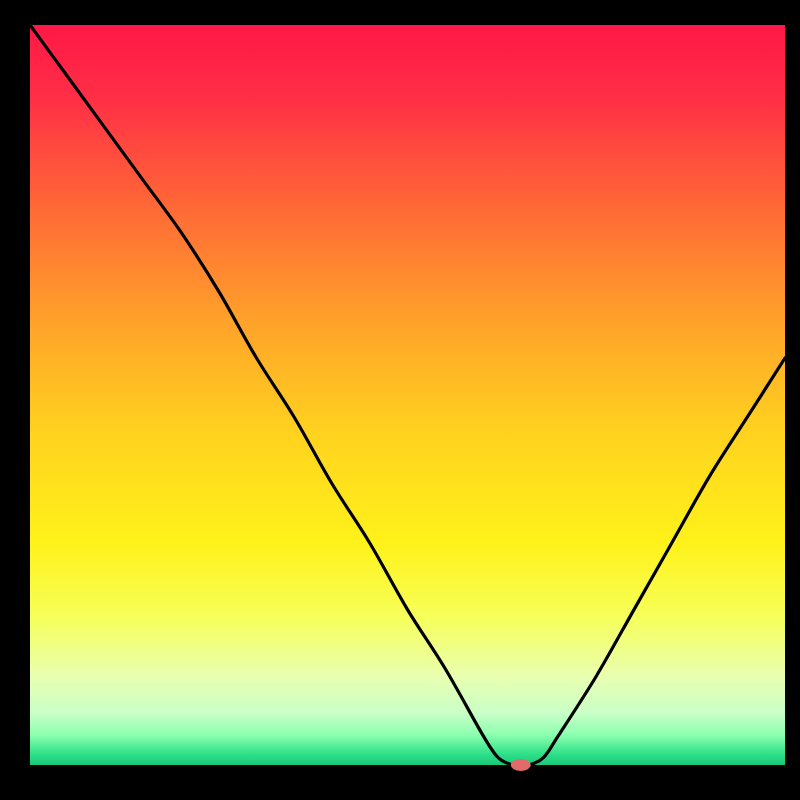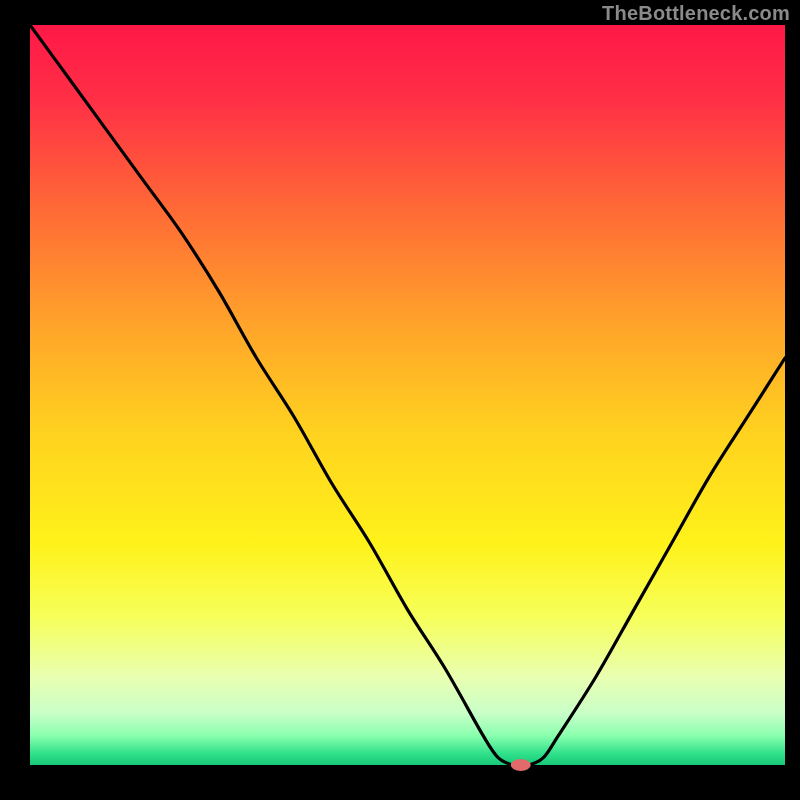--- a/index.html
+++ b/index.html
@@ -56,14 +56,13 @@
         </linearGradient>
     </defs>
 
     <rect x="30" y="25" width="755" height="740" fill="url(#bg-grad)"></rect>
 
     <path fill="none" stroke="#000" stroke-width="3.2" stroke-linejoin="round" stroke-linecap="round" d="M 30 25 C 36.291666666666664 33.633333333333326 55.166666666666664 59.53333333333329 67.75 76.79999999999995 C 80.33333333333333 94.06666666666662 92.91666666666667 111.33333333333336 105.5 128.60000000000002 C 118.08333333333333 145.8666666666667 130.66666666666666 163.1333333333333 143.25 180.39999999999998 C 155.83333333333334 197.66666666666666 168.41666666666666 213.70000000000005 181 232.20000000000005 C 193.58333333333334 250.70000000000005 206.16666666666666 270.43333333333334 218.75 291.4 C 231.33333333333334 312.3666666666666 243.91666666666666 337.03333333333325 256.5 357.99999999999994 C 269.0833333333333 378.96666666666664 281.6666666666667 396.23333333333335 294.25 417.20000000000005 C 306.8333333333333 438.16666666666674 319.4166666666667 462.83333333333337 332 483.8 C 344.5833333333333 504.76666666666665 357.1666666666667 522.0333333333333 369.75 543 C 382.3333333333333 563.9666666666667 394.91666666666663 588.6333333333333 407.5 609.6 C 420.08333333333337 630.5666666666667 432.66666666666674 647.8333333333333 445.25000000000006 668.8 C 457.83333333333337 689.7666666666667 474.19166666666666 720.5999999999999 483 735.4 C 491.80833333333334 750.2 493.06666666666666 752.6666666666667 498.1 757.6 C 503.1333333333334 762.5333333333333 508.16666666666674 763.7666666666667 513.2 765 C 518.2333333333333 766.2333333333333 523.2666666666667 766.2333333333333 528.3 765 C 533.3333333333333 763.7666666666667 538.3666666666668 762.5333333333333 543.4000000000001 757.6 C 548.4333333333334 752.6666666666667 549.6916666666667 748.9666666666667 558.5 735.4 C 567.3083333333333 721.8333333333333 583.6666666666666 697.1666666666667 596.25 676.2 C 608.8333333333334 655.2333333333333 621.4166666666666 631.8000000000001 634 609.6 C 646.5833333333334 587.4 659.1666666666666 565.2 671.75 543 C 684.3333333333334 520.8 696.9166666666666 497.3666666666666 709.5 476.4 C 722.0833333333334 455.43333333333334 734.6666666666666 436.9333333333334 747.25 417.20000000000005 C 759.8333333333334 397.4666666666667 778.7083333333334 367.8666666666666 785 357.99999999999994"></path>
 
     <ellipse fill="#e26a6a" cx="520.75" cy="765" rx="10" ry="6"></ellipse>
   </svg>
 
-  <div class="watermark">TheBottleneck.com</div>
 </div>
 
 </body></html>

